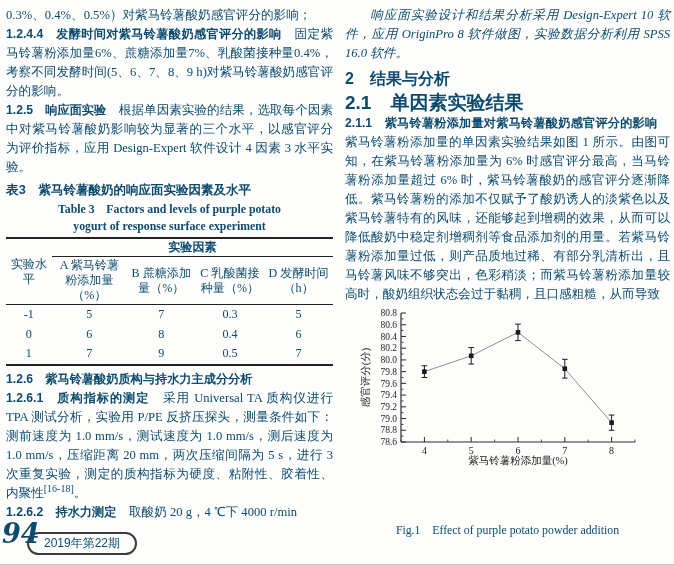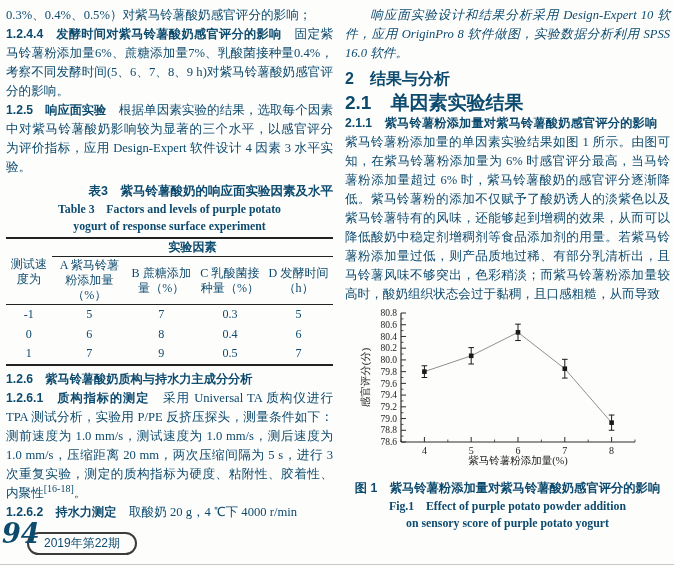--- a/index.html
+++ b/index.html
@@ -4,39 +4,39 @@
 <style>
   html,body{margin:0;padding:0;background:#e9e9e7;}
   .page{position:relative;width:674px;height:565px;background:#fdfdfc;overflow:hidden;
         font-family:"Liberation Serif",serif;color:#0c4a6e;}
   .col{position:absolute;top:6px;}
   .col-left{left:6px;width:327px;}
   .col-right{left:345px;width:325px;}
   p{margin:0;font-size:12.6px;line-height:19px;text-align:justify;}
   .ph{font-weight:700;font-family:"Liberation Sans",sans-serif;font-size:12.2px;}
   .sup{font-size:10px;vertical-align:super;line-height:0;}
-  .tbl-title-zh{text-align:right;font-weight:700;font-family:Liberation Sans, sans-serif;
+  .tbl-title-zh{text-align:left;font-weight:700;font-family:Liberation Mono, monospace;
                 font-size:12.5px;line-height:20px;margin-top:4px;}
   .tbl-title-en{text-align:center;font-weight:700;font-size:11.8px;line-height:16.5px;}
   table{width:100%;border-collapse:collapse;border-top:2px solid #222;border-bottom:2px solid #222;
         font-size:12.1px;margin:3px 0 4px 0;}
   td{text-align:center;padding:1px 2px;line-height:15px;}
   .hdr-span td.span{border-bottom:1px solid #222;font-weight:700;}
   .hdr-row td{border-bottom:1px solid #222;}
   td.rs{border-bottom:1px solid #222;}
   .data-row td{line-height:17.5px;border:none;}
   .h2{font-family:"Liberation Sans",sans-serif;font-weight:700;font-size:16px;line-height:22px;
       margin:5px 0 3px 0;text-align:left;}
   .h3{font-family:"Liberation Sans",sans-serif;font-weight:700;font-size:19px;line-height:19px;
       margin:1px 0 2px 0;text-align:left;}
   .indent{text-indent:2em;font-style:italic;}
   figure{margin:2px 0 0 12px;width:292px;}
   .figcap-zh{text-align:center;font-family:"Liberation Sans",sans-serif;font-weight:700;
              font-size:12.3px;line-height:19px;margin-top:5px;text-indent:0;}
-  .figcap-en{text-align:center;font-weight:700;font-size:11.8px;line-height:17px;text-indent:0;}
+  .figcap-en{text-align:center;font-weight:400;font-size:11.8px;line-height:17px;text-indent:0;margin-top:48px;}
   .page-num{position:absolute;left:2px;top:518px;font-size:27px;font-weight:700;font-style:italic;
             font-family:"DejaVu Serif",serif;z-index:2;}
   .issue-pill{position:absolute;left:27px;top:532px;border:2px solid #3c3c3c;border-radius:12px;
               padding:0 15px;font-size:12px;line-height:19px;font-family:"Liberation Sans",sans-serif;
               background:#fdfdfc;z-index:1;}
   .bottom-edge{position:absolute;left:0;bottom:0;width:100%;height:1px;background:#c9c9c6;}
 </style>
 </head>
 <body>
 
@@ -49,21 +49,21 @@
 
     <p><span class="ph">1.2.5　响应面实验</span><span>　根据单因素实验的结果，选取每个因素中对紫马铃薯酸奶影响较为显著的三个水平，以感官评分为评价指标，应用 Design-Expert 软件设计 4 因素 3 水平实验。</span></p>
 
     <div class="tbl-title-zh">表3　紫马铃薯酸奶的响应面实验因素及水平</div>
     <div class="tbl-title-en">Table 3　Factors and levels of purple potato</div>
     <div class="tbl-title-en">yogurt of response surface experiment</div>
 
     <table>
       <tbody>
           <tr class="hdr-span">
-        <td rowspan="2" class="rs" style="width:14%;">测试速度为</td>
+        <td rowspan="2" class="rs" style="width:14%;">实验水平</td>
         <td colspan="4" class="span">实验因素</td>
       </tr>
       <tr class="hdr-row">
         <td style="width:23%;">A 紫马铃薯粉添加量（%）</td>
         <td style="width:21%;">B 蔗糖添加量（%）</td>
         <td style="width:21%;">C 乳酸菌接种量（%）</td>
         <td style="width:21%;">D 发酵时间（h）</td>
       </tr>
       <tr class="data-row">
         <td>-1</td>
@@ -178,21 +178,20 @@
           <rect x="65.10000000000001" y="63.33636363636356" width="4.6" height="4.6" fill="#1a1a1a"></rect>
           <rect x="111.9" y="47.504545454545635" width="4.6" height="4.6" fill="#1a1a1a"></rect>
           <rect x="158.7" y="24.04999999999988" width="4.6" height="4.6" fill="#1a1a1a"></rect>
           <rect x="205.49999999999997" y="60.404545454545556" width="4.6" height="4.6" fill="#1a1a1a"></rect>
           <rect x="252.29999999999998" y="114.3499999999993" width="4.6" height="4.6" fill="#1a1a1a"></rect>
           <text x="161" y="158" text-anchor="middle" font-size="10.5" font-family="&quot;Liberation Serif&quot;,serif" fill="#1c1c1c">紫马铃薯粉添加量(%)</text>
           <text x="12" y="71.5" text-anchor="middle" font-size="10.5" font-family="&quot;Liberation Serif&quot;,serif" fill="#1c1c1c" transform="rotate(-90 12 71.5)">感官评分(分)</text>
         </svg>
     </figure>
 
-    <p class="figcap-zh">图 1　紫马铃薯粉添加量对紫马铃薯酸奶感官评分的影响</p>
     <p class="figcap-en">Fig.1　Effect of purple potato powder addition</p>
     <p class="figcap-en">on sensory score of purple potato yogurt</p>
   </div>
 
   <div class="page-num">94</div>
   <div class="issue-pill">2019年第22期</div>
   <div class="bottom-edge"></div>
 </div>
 
 </body></html>

